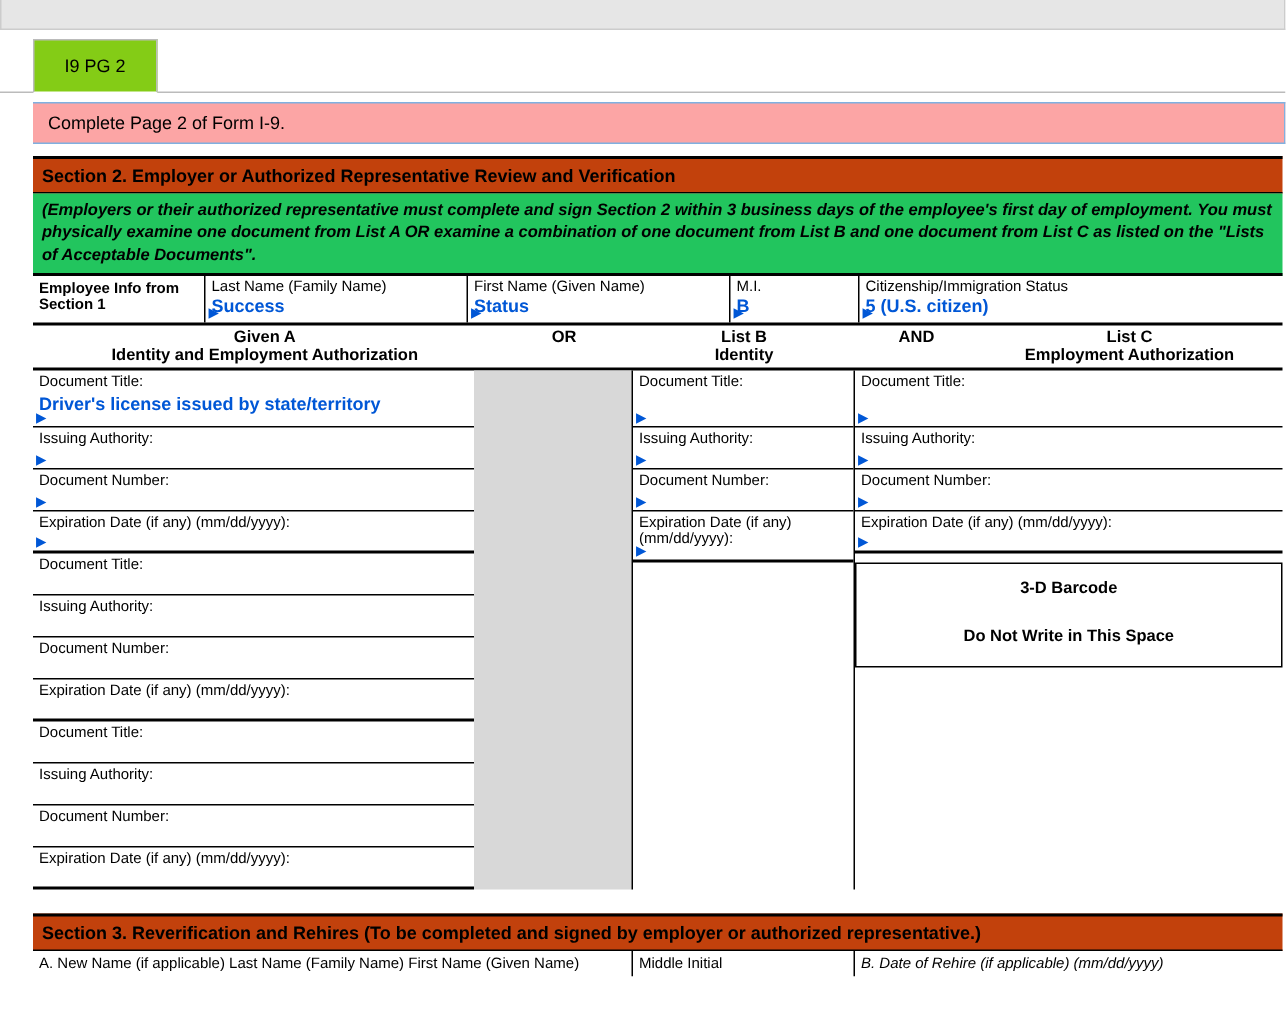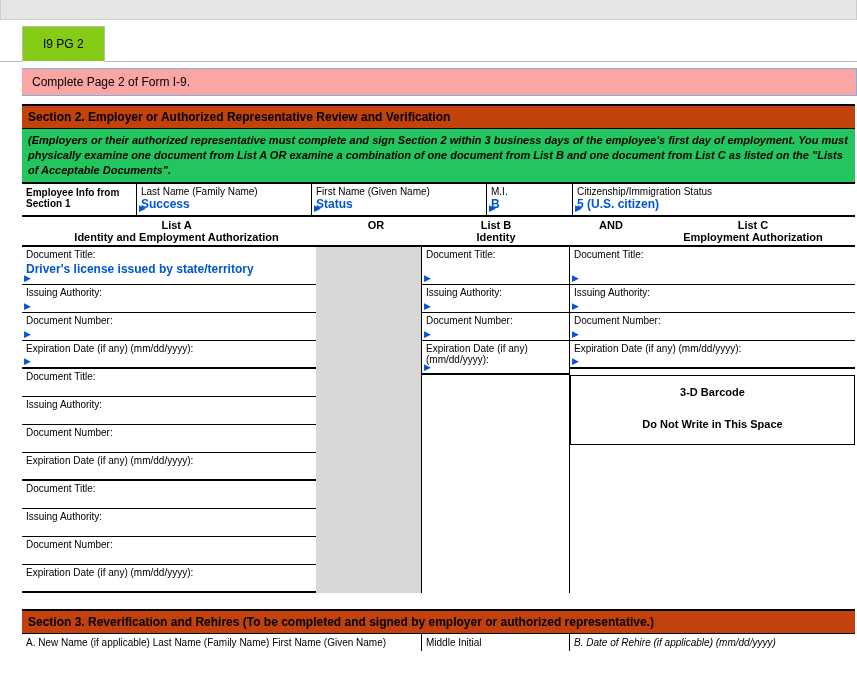--- a/index.html
+++ b/index.html
@@ -175,21 +175,21 @@
         </div>
         <div class="emp-field cs">
           <span class="lbl">Citizenship/Immigration Status</span>
           <span class="tick">▶</span>
           <span class="val">5 (U.S. citizen)</span>
         </div>
       </div>
 
       <div class="list-header-row">
         <div class="list-a-head">
-          <span>List A</span><br>
+          <span>Given A</span><br>
           <span>Identity and Employment Authorization</span>
         </div>
         <div class="or-head">OR</div>
         <div class="list-b-head">
           <span>List B</span><br>
           <span>Identity</span>
         </div>
         <div class="and-head">AND</div>
         <div class="list-c-head">
           <span>List C</span><br>

